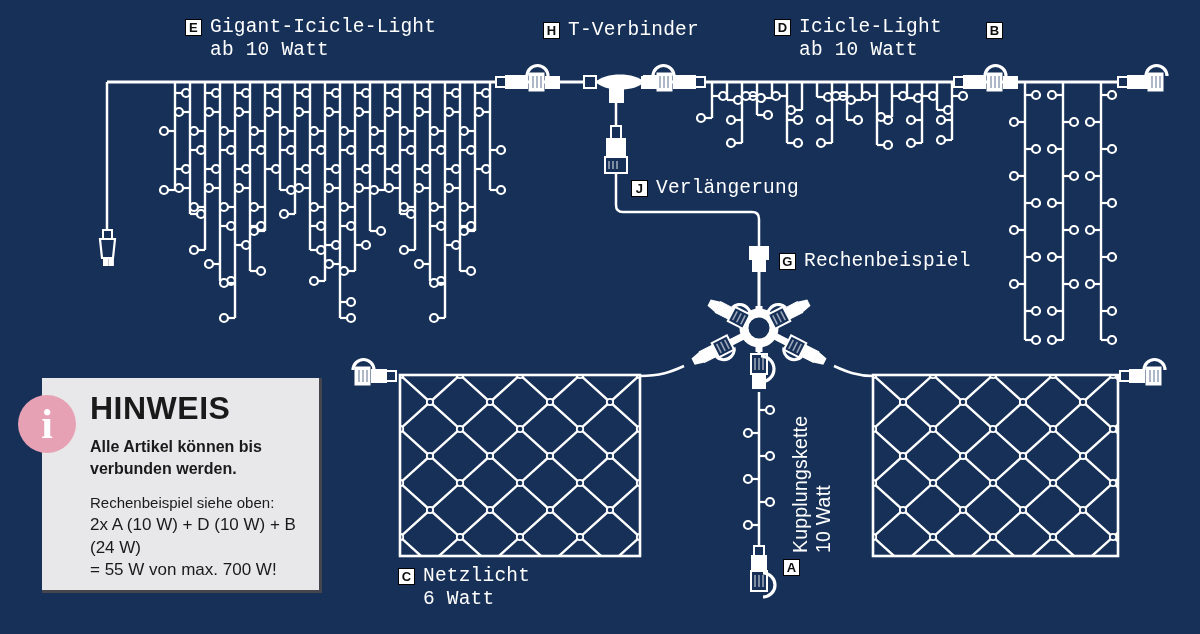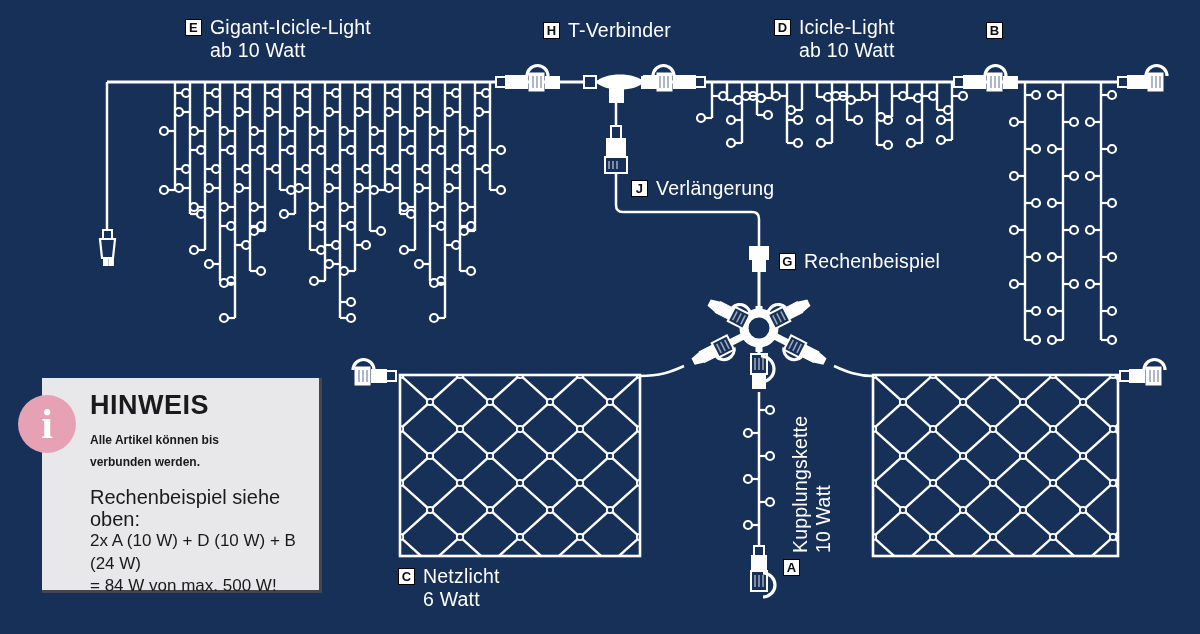--- a/index.html
+++ b/index.html
@@ -14,38 +14,38 @@
   .lbl{
     position:absolute;display:flex;align-items:flex-start;gap:8px;
     color:#ffffff;font-size:19.5px;line-height:23px;letter-spacing:.2px;
   }
   .badge{
     display:flex;align-items:center;justify-content:center;
     width:15px;height:15px;margin-top:3px;flex:0 0 auto;
     background:#ffffff;color:#0e0e0e;border:1.5px solid #000;
     font-size:13px;font-weight:bold;line-height:1;
   }
-  .lbl .txt{display:flex;flex-direction:column;}
+  .lbl .txt{display:flex;flex-direction:column;font-family:Liberation Mono, monospace;}
   .lbl .txt .l2{text-align:left;}
   .badge-abs{position:absolute;}
   .vlabel{
     position:absolute;left:789px;top:553px;width:178px;
     transform:rotate(-90deg);transform-origin:0 0;
     color:#fff;font-size:19.5px;line-height:23px;letter-spacing:.2px;
   }
   
   .note{
     position:absolute;left:42px;top:378px;width:280px;height:215px;
     background:#e8e8ea;color:#1a1a1a;box-sizing:border-box;
     border-right:3px solid #45454d;border-bottom:3px solid #45454d;
     padding:8px 10px 0 48px;
   }
-  .note-title{font-size:27px;font-weight:bold;letter-spacing:.5px;margin:4px 0 9px;}
-  .note-bold{font-size:12px;font-weight:bold;line-height:21.5px;}
-  .note-intro{font-size:20px;line-height:22px;margin-top:13px;}
+  .note-title{font-size:32px;font-weight:bold;letter-spacing:.5px;margin:4px 0 9px;}
+  .note-bold{font-size:16px;font-weight:bold;line-height:21.5px;}
+  .note-intro{font-size:15px;line-height:22px;margin-top:13px;}
   .note-calc{font-size:17px;line-height:22.5px;}
   .info-circle{
     position:absolute;left:-24px;top:17px;width:58px;height:58px;border-radius:50%;
     background:#e7a1b4;display:flex;align-items:center;justify-content:center;
     color:#ffffff;font-size:42px;font-weight:bold;font-family:"Liberation Serif",serif;
   }
 </style>
 </head>
 <body>
 
@@ -696,16 +696,16 @@
   <div class="note">
     <div class="info-circle">i</div>
     <div class="note-title">HINWEIS</div>
     <div class="note-bold">
       <div>Alle Artikel können bis</div>
       <div>verbunden werden.</div>
     </div>
     <div class="note-intro">Rechenbeispiel siehe oben:</div>
     <div class="note-calc">
       <div>2x A (10 W) + D (10 W) + B (24 W)</div>
-      <div>= 84 W von max. 500 W!</div>
+      <div>= 55 W von max. 700 W!</div>
     </div>
   </div>
 </div>
 
 </body></html>

